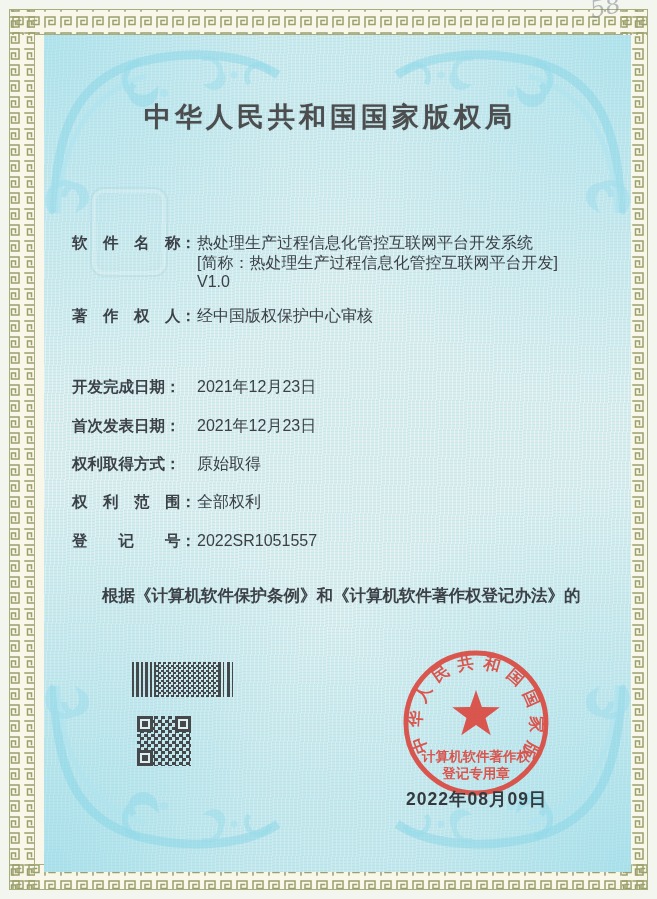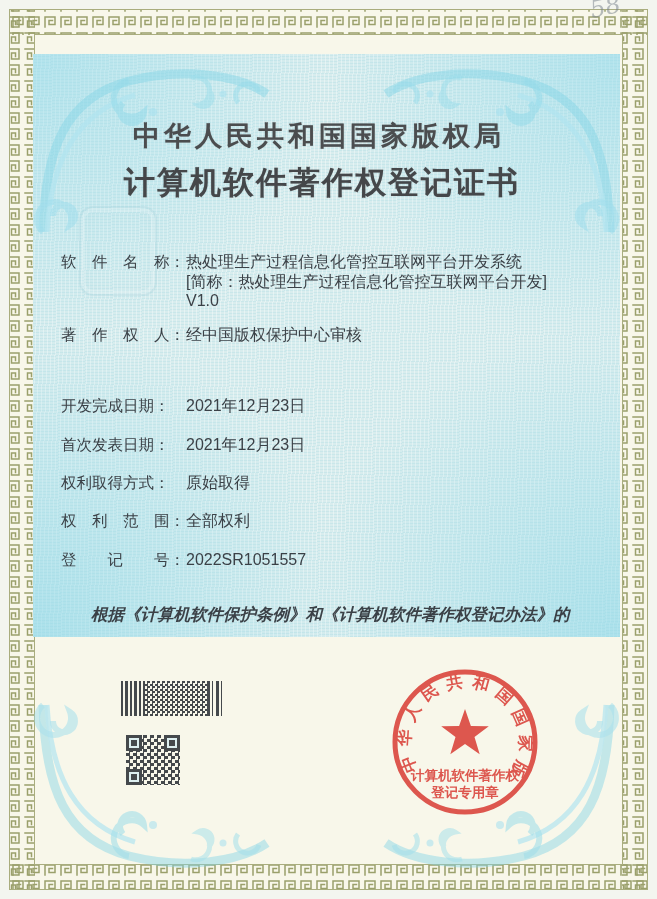--- a/index.html
+++ b/index.html
@@ -8,30 +8,29 @@
     font-family:"Liberation Sans",sans-serif;
     background:#e9eee9;
   }
   .page{
     position:relative;width:657px;height:899px;
     background:#f3f5ef;
   }
   .frame{position:absolute;left:0;top:0;}
   
   .inner{
-    position:absolute;left:33px;top:35px;width:587px;height:583px;
+    position:absolute;left:44px;top:35px;width:587px;height:837px;
     background:
       radial-gradient(circle at 0% 0%, rgba(145,218,234,.55), transparent 36%),
       radial-gradient(circle at 100% 0%, rgba(145,218,234,.55), transparent 36%),
       radial-gradient(circle at 0% 100%, rgba(140,216,232,.6), transparent 38%),
       radial-gradient(circle at 100% 100%, rgba(140,216,232,.6), transparent 38%),
       repeating-linear-gradient(92deg, rgba(255,255,255,.38) 0 1px, transparent 1px 4px),
       repeating-linear-gradient(-2deg, rgba(110,195,210,.14) 0 1px, transparent 1px 3px),
       #d9edee;
-    margin-top: 19px;
   }
   .flourishes{position:absolute;left:0;top:0;pointer-events:none;}
   .watermark{
     position:absolute;left:46px;top:152px;width:74px;height:86px;
     border:2px solid rgba(160,205,215,.45);border-radius:14px;
     box-shadow:inset 0 0 0 4px rgba(255,255,255,.35), inset 0 0 18px rgba(160,205,215,.35);
     opacity:.55;
   }
   .authority{
     position:absolute;left:0;top:64px;width:572px;text-align:center;
@@ -46,33 +45,33 @@
     text-shadow:0 0 1px rgba(60,60,60,.35);
   }
   .certno{
     position:absolute;top:160px;right:17px;
     font-size:14.5px;font-weight:700;color:#3c4147;letter-spacing:.5px;
   }
   .certno .lab{margin-right:10px;}
   .row{position:absolute;left:28px;width:545px;}
   .row .lbl{
     position:absolute;left:0;top:0;width:132px;
-    font-size:15.5px;font-weight:400;color:#3b4147;white-space:pre;
+    font-size:15.5px;font-weight:700;color:#3b4147;white-space:pre;
   }
   .row .val{
     position:absolute;left:125px;top:0;width:420px;
     font-size:16px;font-weight:400;color:#3b4147;line-height:19.5px;
   }
   .r1{top:198px}.r2{top:271px}.r3{top:342px}.r4{top:381px}
   .r5{top:419px}.r6{top:457px}.r7{top:496px}
   .statement{
     position:absolute;left:25px;top:543px;width:548px;
     font-size:16.5px;font-weight:700;color:#3b4147;line-height:35px;
   }
-  .statement .first{text-indent:2em;font-style:italic;}
+  .statement .first{text-indent:2em;}
   .barcode{
     position:absolute;left:88px;top:627px;width:102px;height:35px;display:flex;
   }
   .bc-l{width:24px;height:100%;
     background:repeating-linear-gradient(90deg,#45494c 0 2px,transparent 2px 4px,#45494c 4px 7px,transparent 7px 9px);}
   .bc-m{flex:1;height:100%;
     background:conic-gradient(#45494c 0 90deg,transparent 90deg 180deg,#45494c 180deg 270deg,transparent 270deg 360deg);
     background-size:5px 5px;}
   .bc-r{width:16px;height:100%;
     background:repeating-linear-gradient(90deg,#45494c 0 3px,transparent 3px 5px,#45494c 5px 6px,transparent 6px 9px);}
@@ -140,21 +139,20 @@
       </defs>
       <use href="#fl"></use>
       <use href="#fl" transform="translate(587,0) scale(-1,1)"></use>
       <use href="#fl" transform="translate(0,829) scale(1,-1)"></use>
       <use href="#fl" transform="translate(587,829) scale(-1,-1)"></use>
     </svg>
 
     <div class="watermark"></div>
 
     <div class="authority">中华人民共和国国家版权局</div>
-    <div class="title">计算机软件著作权登记证书</div>
 
 
     <div class="row r1">
       <span class="lbl">软　件　名　称：</span>
       <div class="val">
         <div>热处理生产过程信息化管控互联网平台开发系统</div>
         <div>[简称：热处理生产过程信息化管控互联网平台开发]</div>
         <div>V1.0</div>
       </div>
     </div>
@@ -212,16 +210,17 @@
       </defs>
       <circle cx="82" cy="82" r="70" fill="none" stroke="#db4b43" stroke-width="5"></circle>
       <polygon fill="#db4b43" points="82,49 87.9,65.9 105.8,66.3 91.5,77.1 96.7,94.2 82,84 67.3,94.2 72.5,77.1 58.2,66.3 76.1,65.9"></polygon>
       <text font-size="16.5" font-weight="bold" fill="#db4b43" font-family="Liberation Sans, sans-serif">
         <textPath href="#sealArc" startOffset="0" textLength="284" lengthAdjust="spacing">中华人民共和国国家版权局</textPath>
       </text>
       <text x="82" y="120" text-anchor="middle" font-size="13.5" font-weight="bold" fill="#db4b43" font-family="Liberation Sans, sans-serif">计算机软件著作权</text>
       <text x="82" y="137" text-anchor="middle" font-size="13.5" font-weight="bold" fill="#db4b43" font-family="Liberation Sans, sans-serif">登记专用章</text>
     </svg>
 
+    <div class="issue-date">2022年08月09日</div>
   </div>
 
   <div class="hand-mark">58</div>
 </div>
 
 </body></html>

